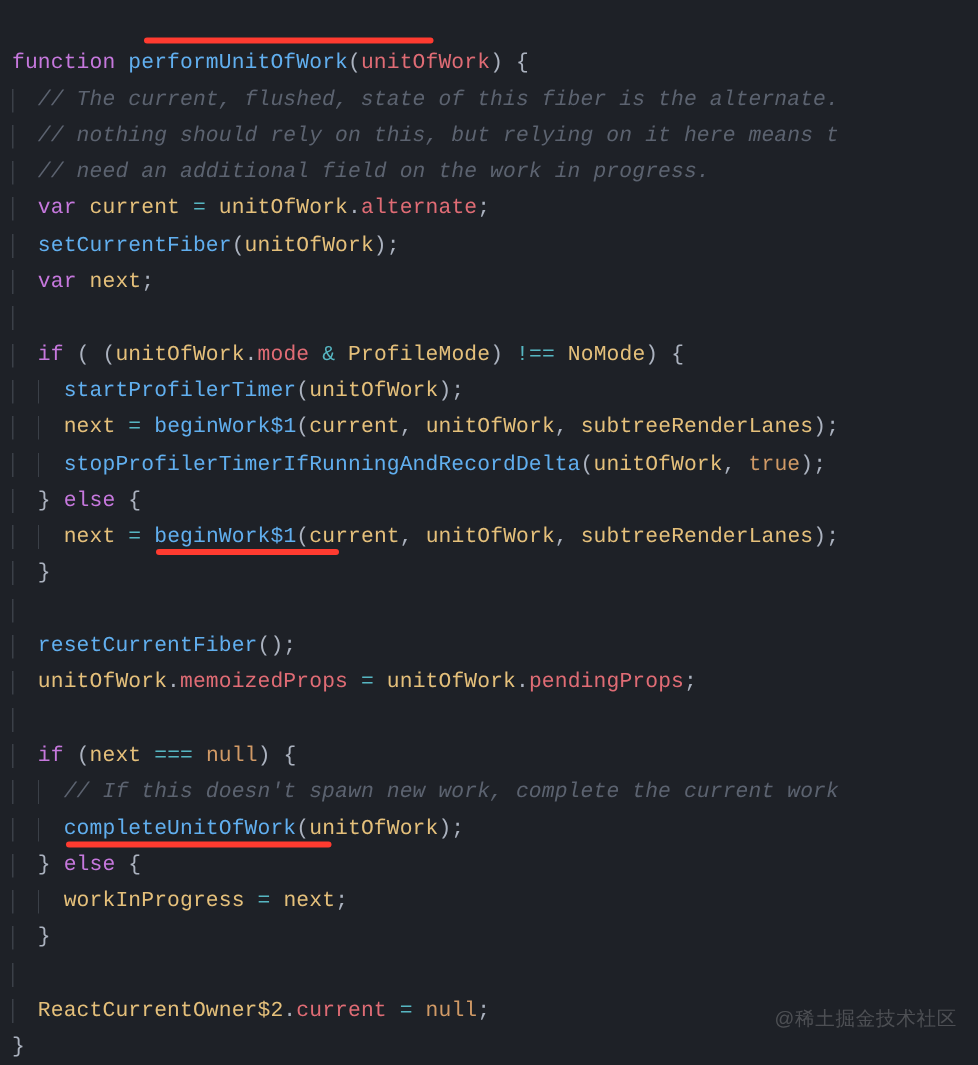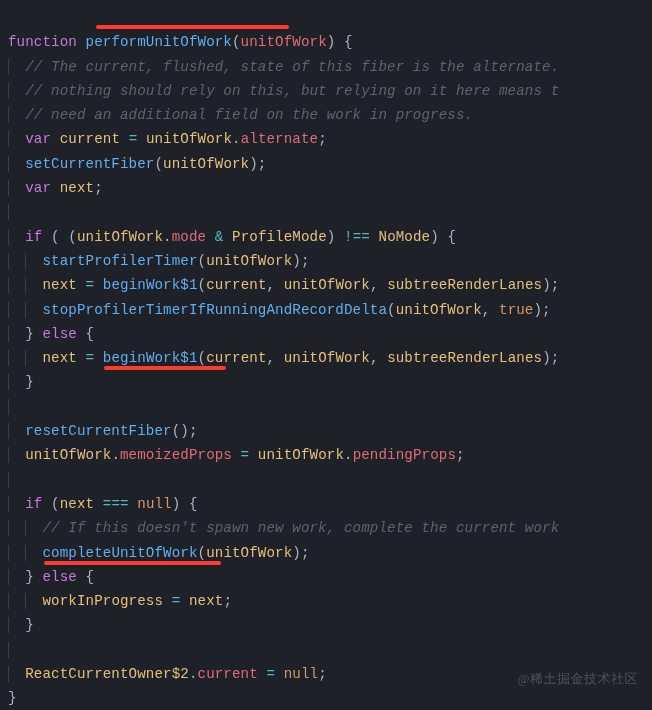--- a/index.html
+++ b/index.html
@@ -23,21 +23,21 @@
 .bool{color:#d19a66}
 .null{color:#d19a66}
 .cmt{color:#5c6370;font-style:italic}
 .border-line{box-shadow:inset 1px 0 0 #3b4048}
 .underline{position:absolute;height:4px;background:#ff3b30;border-radius:2px}
 .watermark{
   position:absolute;
   right:14px;
   bottom:22px;
   color:rgba(200,200,200,0.28);
-  font-family:Liberation Serif, serif;
+  font-family:Liberation Sans, sans-serif;
   font-size:13px;
   letter-spacing:0.5px;
 }
 </style>
 </head>
 <body>
 
 <div class="editor">
 <span class="kw">function</span> <span class="fn">performUnitOfWork</span><span class="pn">(</span><span class="param">unitOfWork</span><span class="pn">) {</span>
 <span class="border-line">  </span><span class="cmt">// The current, flushed, state of this fiber is the alternate.</span>

